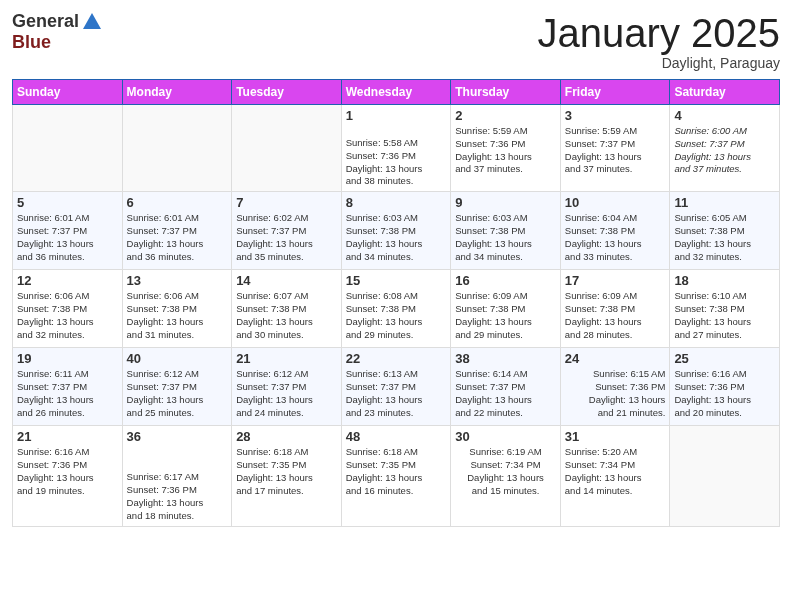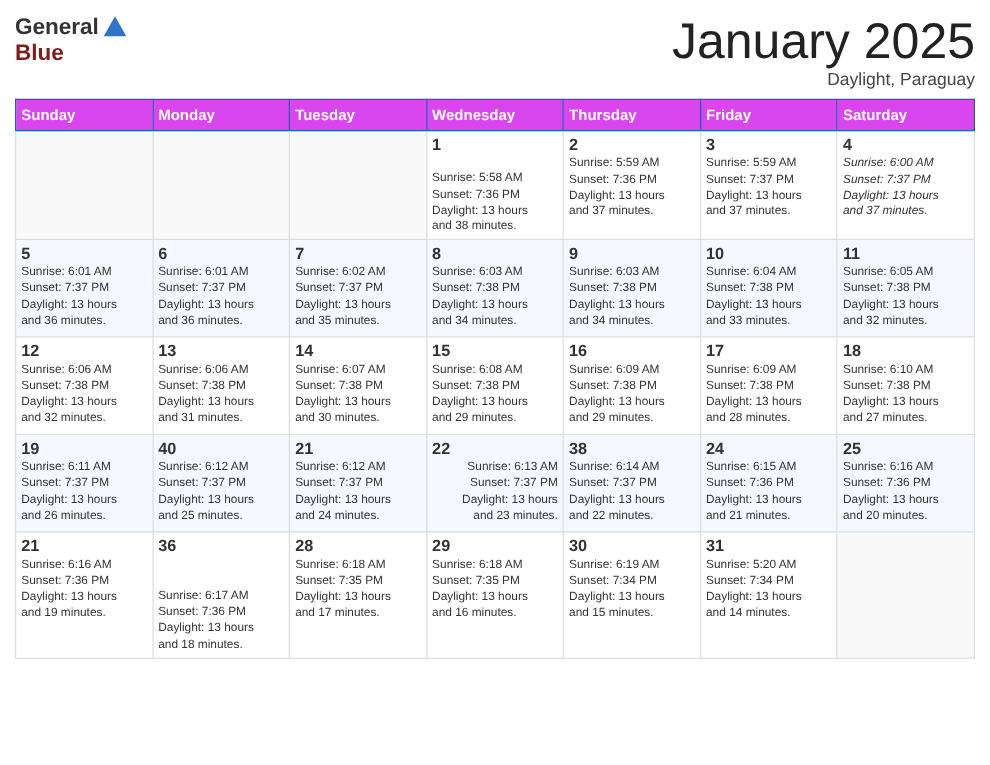--- a/index.html
+++ b/index.html
@@ -281,35 +281,35 @@
           </td>
           <td>
             <span class="day-number">21</span>
             <div class="day-info" style="white-space: pre-line;">Sunrise: 6:12 AM
 Sunset: 7:37 PM
 Daylight: 13 hours
 and 24 minutes.</div>
           </td>
           <td>
             <span class="day-number">22</span>
-            <div class="day-info" style="white-space: pre-line; text-align: right;">Sunrise: 6:13 AM
+            <div class="day-info" style="white-space: pre-line;">Sunrise: 6:13 AM
 Sunset: 7:37 PM
 Daylight: 13 hours
 and 23 minutes.</div>
           </td>
           <td>
             <span class="day-number">38</span>
             <div class="day-info" style="white-space: pre-line;">Sunrise: 6:14 AM
 Sunset: 7:37 PM
 Daylight: 13 hours
 and 22 minutes.</div>
           </td>
           <td>
             <span class="day-number">24</span>
-            <div class="day-info" style="white-space: pre-line;">Sunrise: 6:15 AM
+            <div class="day-info" style="white-space: pre-line; text-align: right;">Sunrise: 6:15 AM
 Sunset: 7:36 PM
 Daylight: 13 hours
 and 21 minutes.</div>
           </td>
           <td>
             <span class="day-number">25</span>
             <div class="day-info" style="white-space: pre-line;">Sunrise: 6:16 AM
 Sunset: 7:36 PM
 Daylight: 13 hours
 and 20 minutes.</div>
@@ -331,29 +331,29 @@
 and 18 minutes.</div>
           </td>
           <td>
             <span class="day-number">28</span>
             <div class="day-info" style="white-space: pre-line;">Sunrise: 6:18 AM
 Sunset: 7:35 PM
 Daylight: 13 hours
 and 17 minutes.</div>
           </td>
           <td>
-            <span class="day-number">29</span>
+            <span class="day-number">48</span>
             <div class="day-info" style="white-space: pre-line;">Sunrise: 6:18 AM
 Sunset: 7:35 PM
 Daylight: 13 hours
 and 16 minutes.</div>
           </td>
           <td>
             <span class="day-number">30</span>
-            <div class="day-info" style="white-space: pre-line;">Sunrise: 6:19 AM
+            <div class="day-info" style="white-space: pre-line; text-align: center;">Sunrise: 6:19 AM
 Sunset: 7:34 PM
 Daylight: 13 hours
 and 15 minutes.</div>
           </td>
           <td>
             <span class="day-number">31</span>
             <div class="day-info" style="white-space: pre-line;">Sunrise: 5:20 AM
 Sunset: 7:34 PM
 Daylight: 13 hours
 and 14 minutes.</div>

